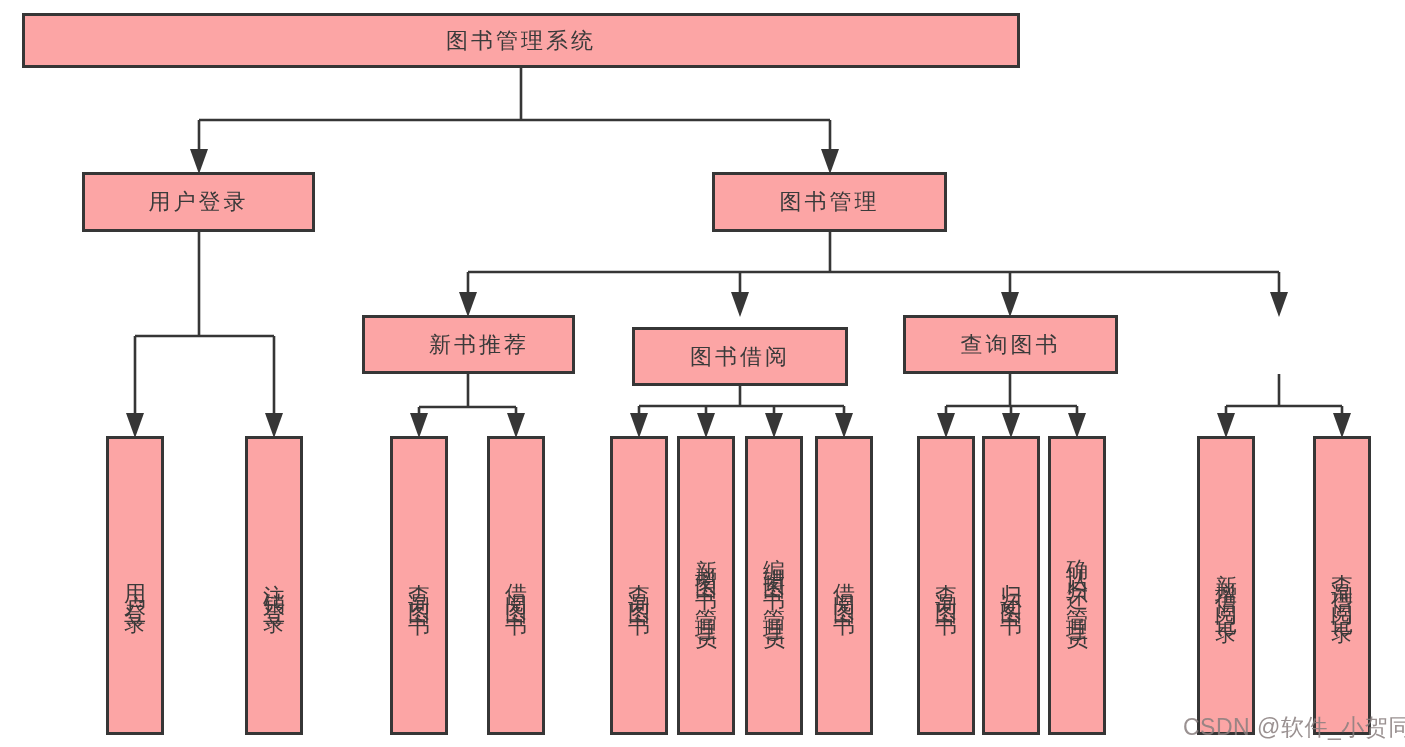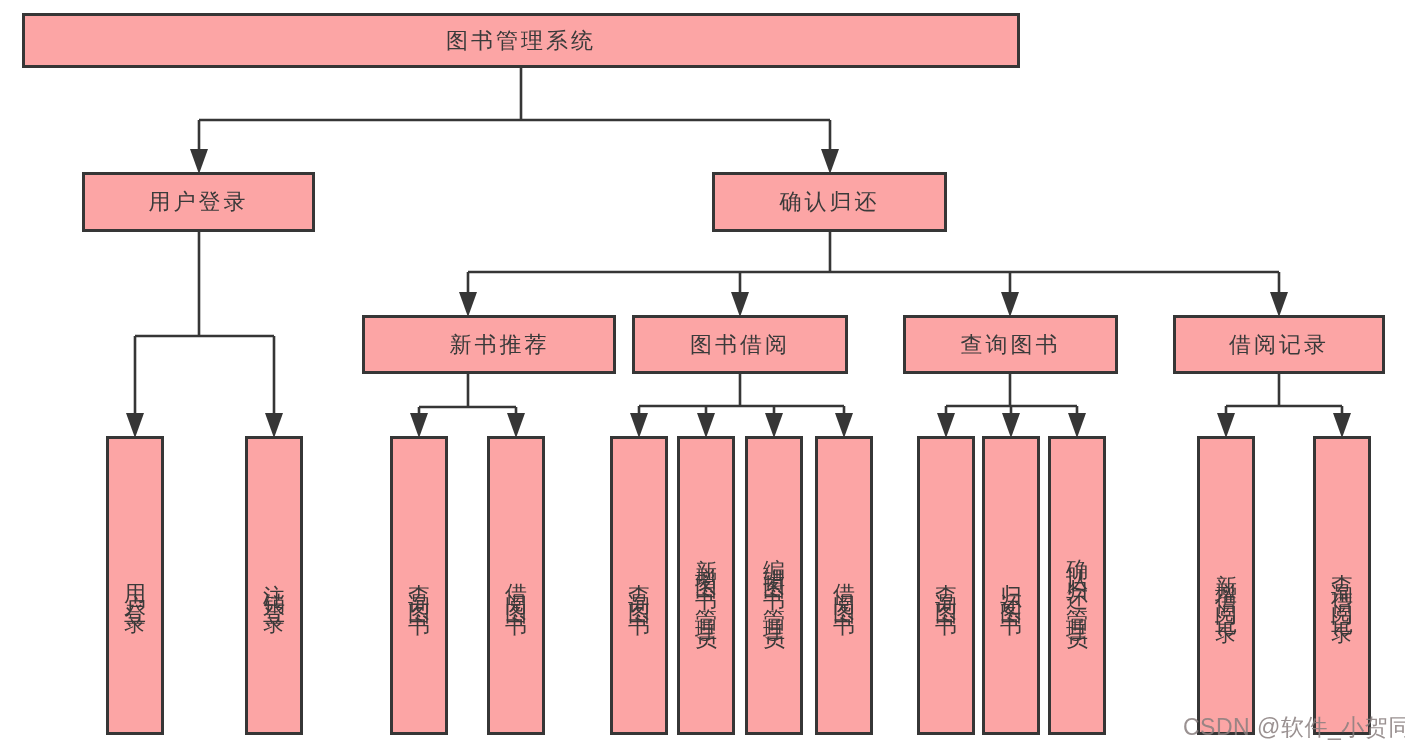--- a/index.html
+++ b/index.html
@@ -77,34 +77,31 @@
   </svg>
 
   <div class="node h" style="left:22px;top:13px;width:998px;height:55px;">
     <span>图书管理系统</span>
   </div>
 
   <div class="node h" style="left:82px;top:172px;width:233px;height:60px;">
     <span>用户登录</span>
   </div>
   <div class="node h" style="left:712px;top:172px;width:235px;height:60px;">
-    <span>确认归还</span>
+    <span>图书管理</span>
   </div>
 
-  <div class="node h" style="left:362px;top:315px;width:254px;height:59px;padding-left:21px;">
+  <div class="node h" style="left:362px;top:315px;width:213px;height:59px;padding-left:21px;">
     <span>新书推荐</span>
   </div>
-  <div class="node h" style="left:632px;top:315px;width:216px;height:59px;">
+  <div class="node h" style="left:632px;top:327px;width:216px;height:59px;">
     <span>图书借阅</span>
   </div>
   <div class="node h" style="left:903px;top:315px;width:215px;height:59px;">
     <span>查询图书</span>
-  </div>
-  <div class="node h" style="left:1173px;top:315px;width:212px;height:59px;">
-    <span>借阅记录</span>
   </div>
 
   <div class="node leaf" style="left:106px;">
     <span class="vtext">用户登录</span>
   </div>
   <div class="node leaf" style="left:245px;">
     <span class="vtext">注销登录</span>
   </div>
   <div class="node leaf" style="left:390px;">
     <span class="vtext">查询图书</span>

